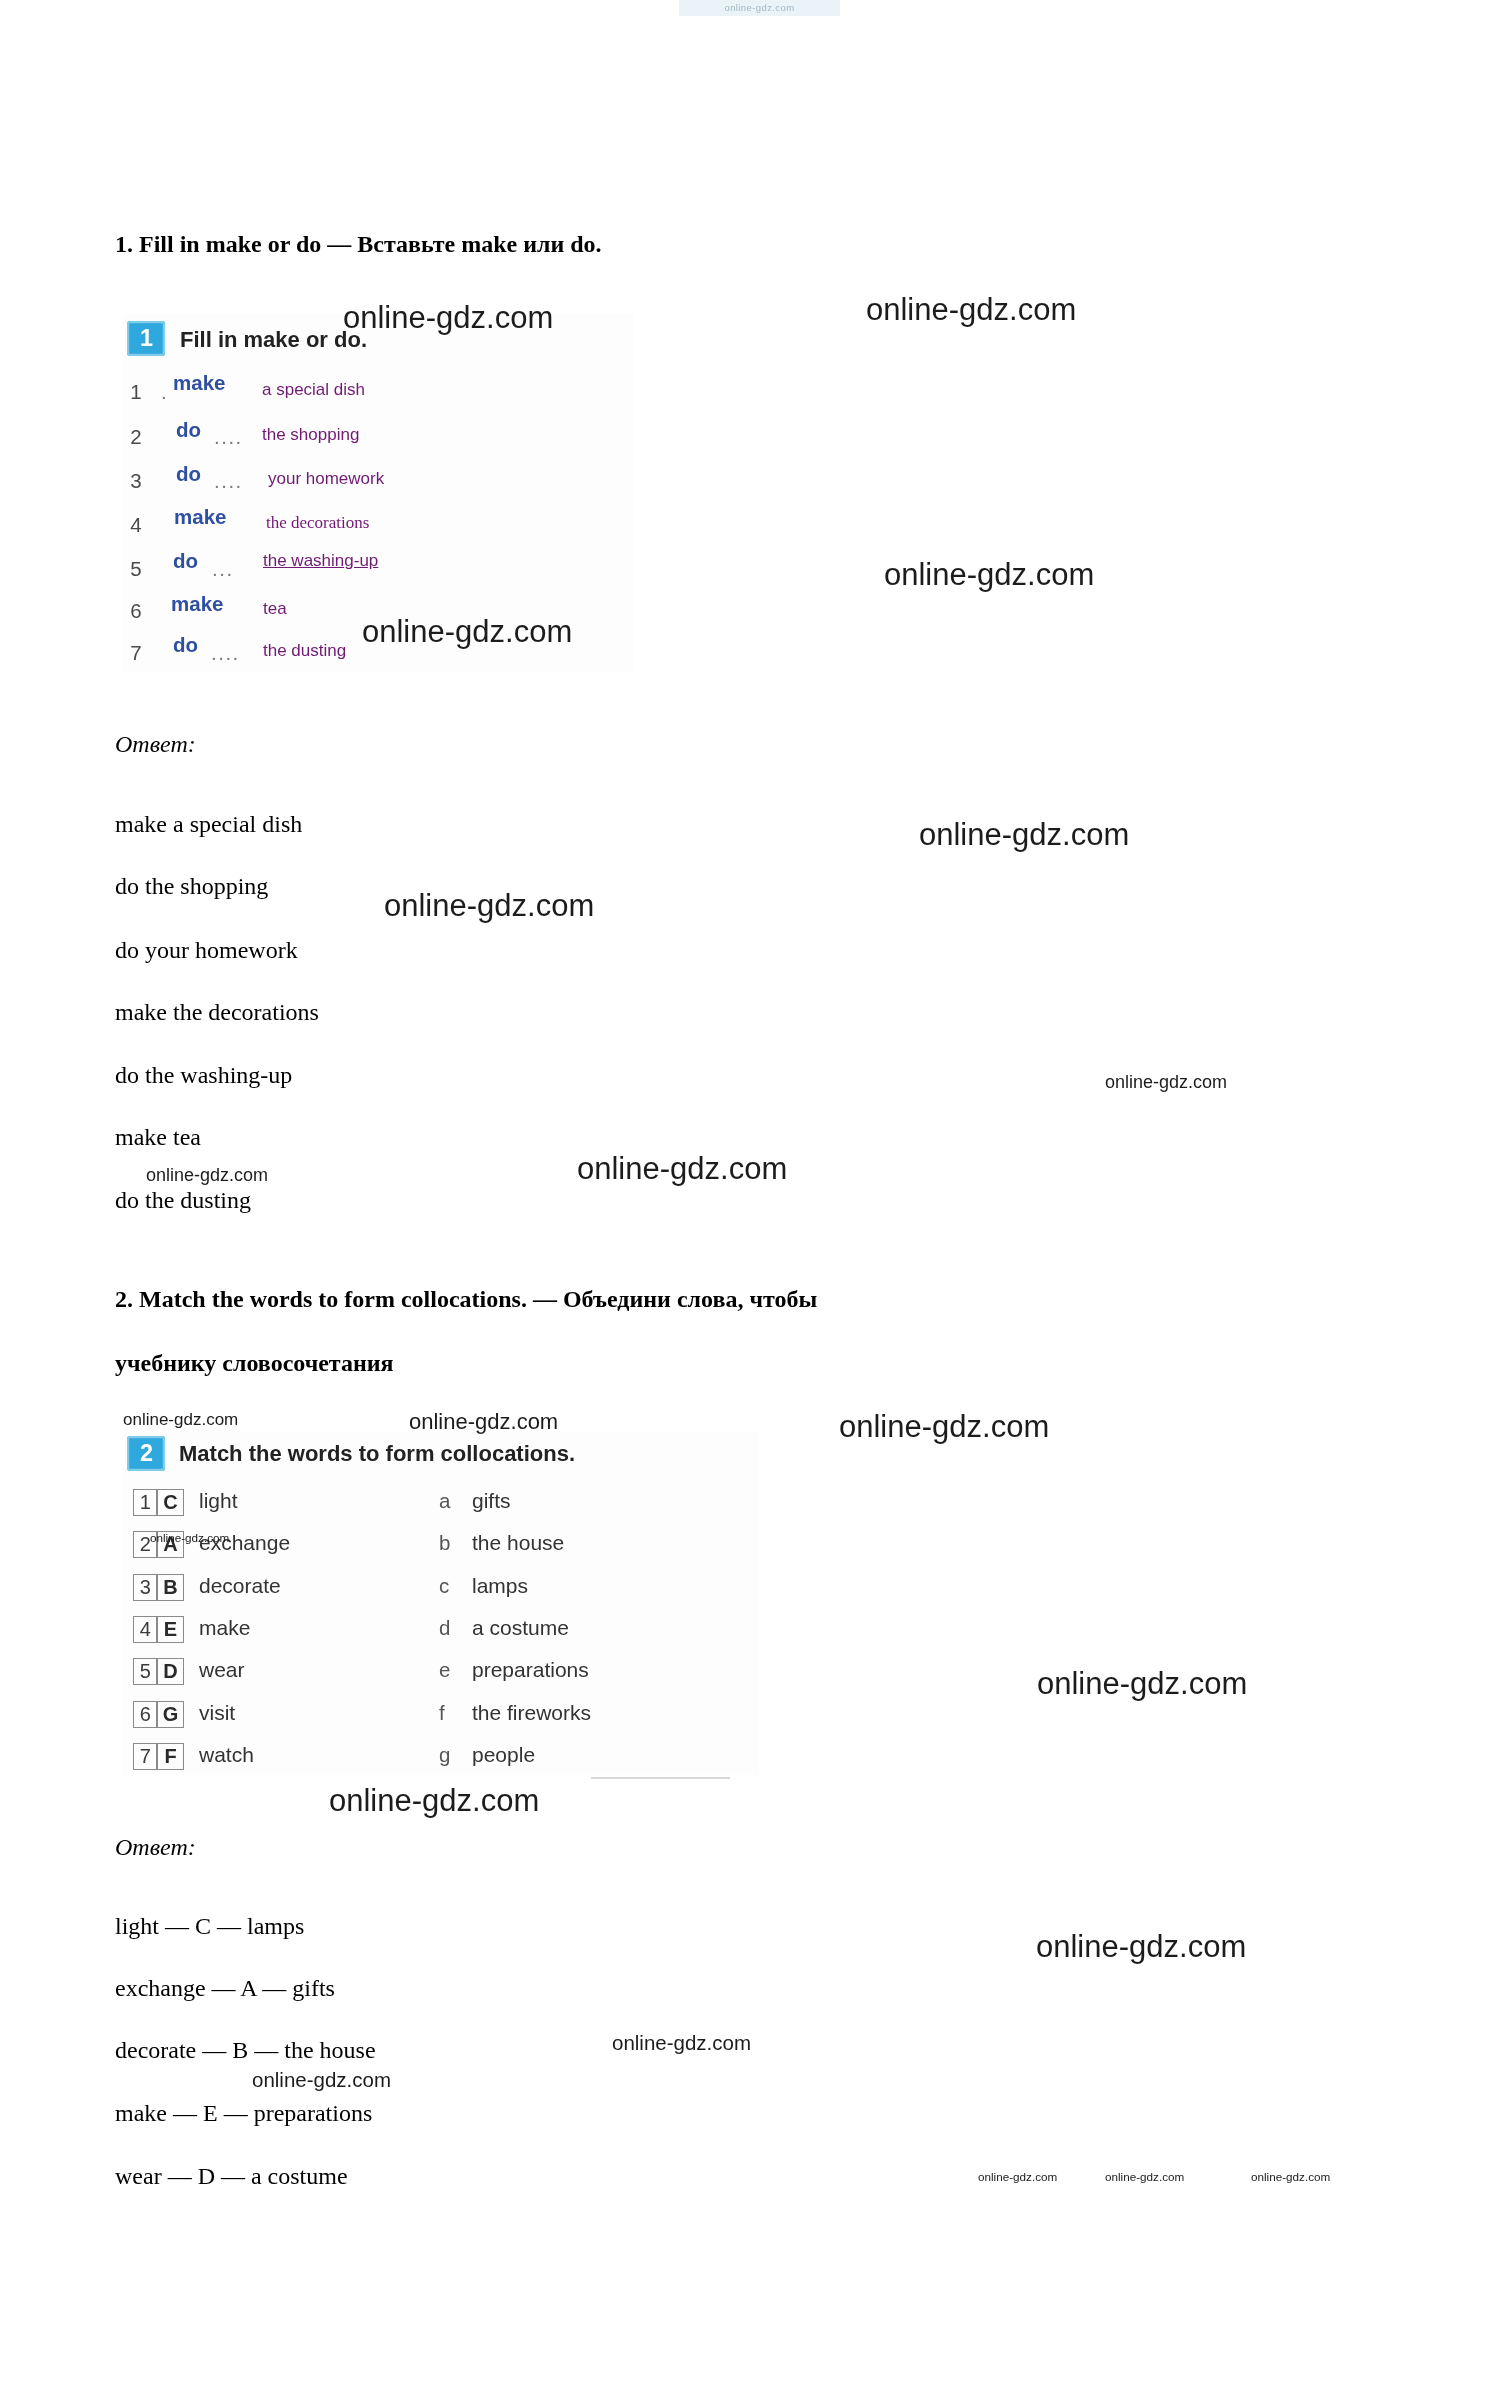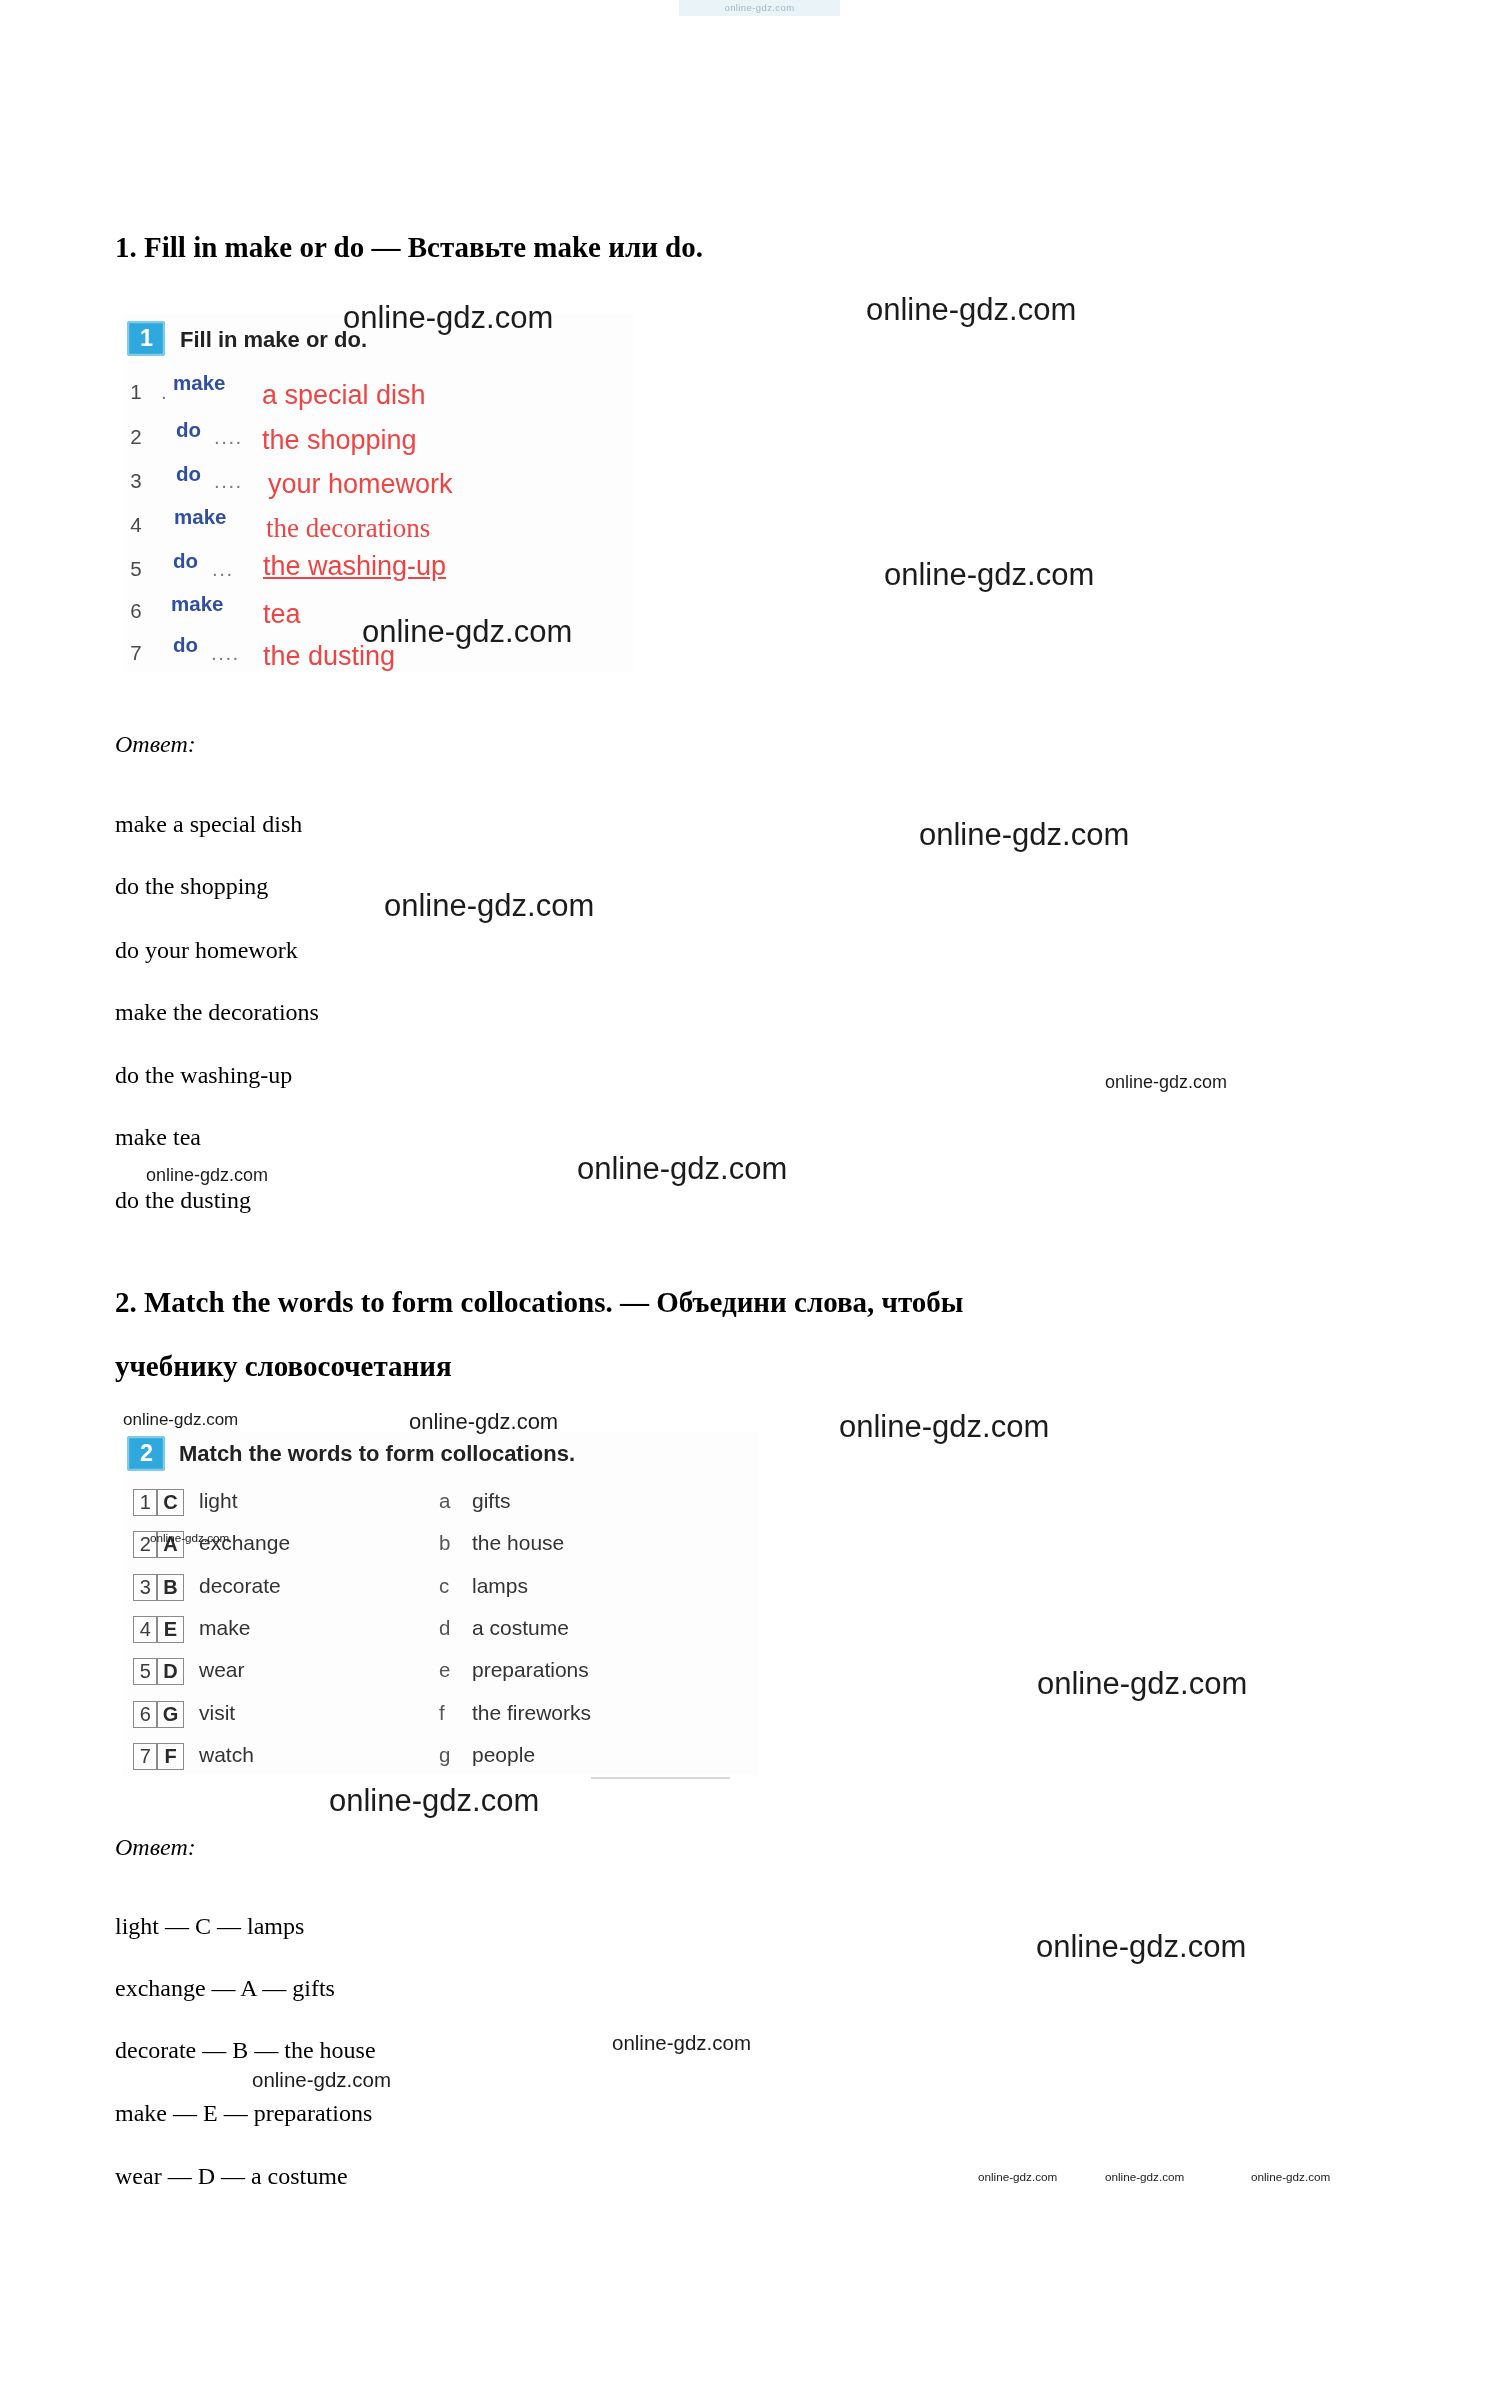--- a/index.html
+++ b/index.html
@@ -43,21 +43,21 @@
     top: 130px;
     margin: 0;
     font-size: 25.6px;
     font-weight: bold;
     font-family: "Liberation Serif", serif;
     letter-spacing: 0.1px;
   }
 
   .ex-heading {
     position: absolute;
-    font-size: 29px;
+    font-size: 24px;
     font-weight: bold;
     font-family: "Liberation Serif", serif;
   }
   #ex1-heading { left: 115px; top: 231px; }
   #ex2-heading-l1 { left: 115px; top: 1286px; }
   #ex2-heading-l2 { left: 115px; top: 1350px; }
 
   
   .ex-img {
     position: absolute;
@@ -118,22 +118,22 @@
   .dots {
     position: absolute;
     font-family: "Liberation Sans", sans-serif;
     font-size: 20.5px;
     color: #7a7a7a;
     letter-spacing: 1.5px;
   }
   .row-text {
     position: absolute;
     font-family: "Liberation Sans", sans-serif;
-    font-size: 27px;
-    color: #ef4444;
+    font-size: 17px;
+    color: #701a75;
   }
 
   
   .m-cell-num {
     position: absolute;
     font-family: "Liberation Sans", sans-serif;
     font-size: 20px;
     color: #3b3b3b;
     border: 1.5px solid #8a8a8a;
     width: 22px;

